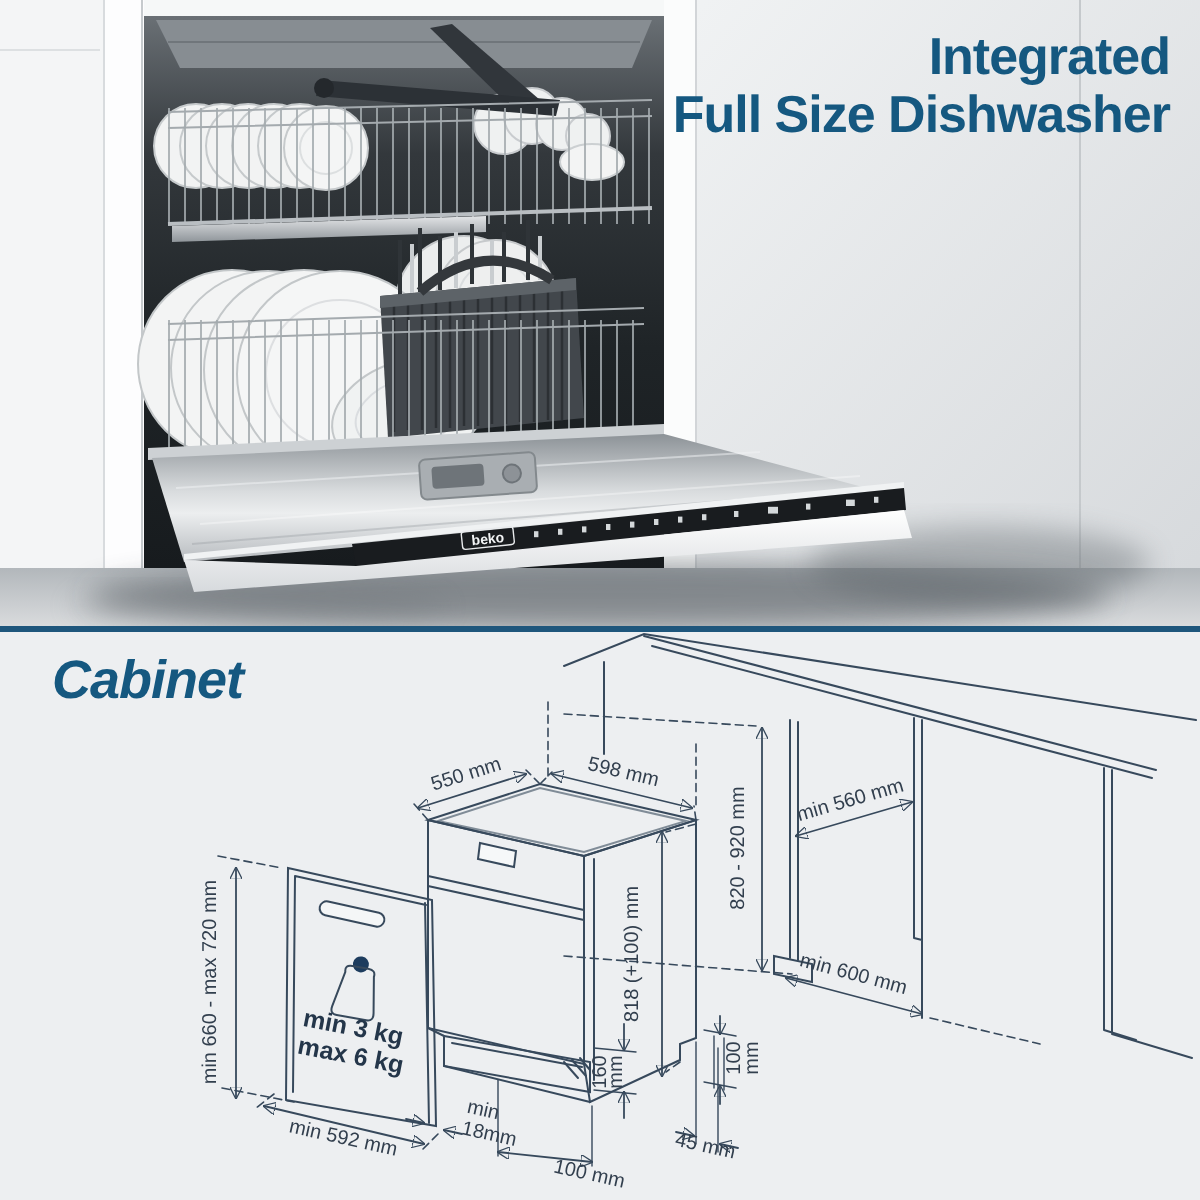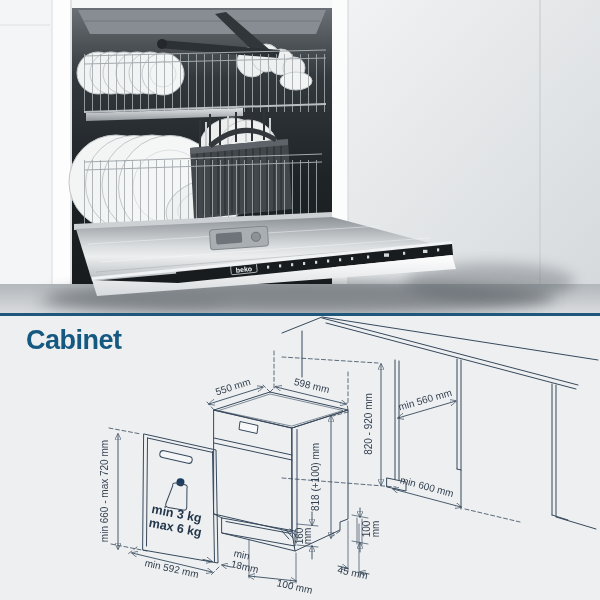--- a/index.html
+++ b/index.html
@@ -6,21 +6,21 @@
   .page{position:relative;width:600px;height:600px;overflow:hidden;
         font-family:"Liberation Sans",sans-serif;background:#ffffff;}
   .top{position:absolute;left:0;top:0;width:600px;height:313px;}
   .top svg{position:absolute;left:0;top:0;}
   .product-title{position:absolute;top:14px;right:15px;text-align:right;
       color:#155880;font-weight:bold;font-size:26px;line-height:29px;letter-spacing:-.5px;}
   .divider{position:absolute;left:0;top:313px;width:600px;height:3px;background:#1e567c;}
   .bottom{position:absolute;left:0;top:316px;width:600px;height:284px;background:#edeff1;}
   .bottom svg{position:absolute;left:0;top:0;}
   .section-title{position:absolute;left:26px;top:9px;color:#155880;font-weight:bold;
-      font-size:27px;line-height:31px;letter-spacing:-.5px;}
+      font-size:27px;line-height:31px;letter-spacing:-.5px;font-style:italic;}
   .diagram path, .diagram line{stroke:#37495c;fill:none;stroke-width:1;stroke-linecap:round;}
   .diagram .dim{stroke-width:.9;}
   .diagram .dash{stroke-dasharray:4 2.6;stroke-width:.8;}
   .diagram .thin{stroke-width:.7;}
   .diagram text{font-family:"Liberation Sans",sans-serif;font-size:10px;fill:#323f4e;
       text-anchor:middle;stroke:none;}
   .diagram text.wt{font-size:12.5px;font-weight:bold;fill:#24364a;text-anchor:start;}
   .photo text{font-family:"Liberation Sans",sans-serif;}
 </style>
 </head>
@@ -194,20 +194,24 @@
           <rect x="351" y="257.1" width="2.2" height="3"></rect>
           <rect x="367" y="255.5" width="2.2" height="3"></rect>
           <rect x="384" y="253.4" width="5" height="3.4"></rect>
           <rect x="403" y="251.8" width="2.2" height="3"></rect>
           <rect x="423" y="249.8" width="4.4" height="3.2"></rect>
           <rect x="437" y="248.4" width="2.2" height="3"></rect>
         </g>
       </g>
     </svg>
 
+    <div class="product-title">
+      <div>Integrated</div>
+      <div>Full Size Dishwasher</div>
+    </div>
   </div>
 
   <div class="divider"></div>
 
   <div class="bottom">
     <svg class="diagram" width="600" height="284" viewBox="0 316 600 284">
       <defs>
         <marker id="ah" viewBox="0 0 10 10" refX="9" refY="5" markerWidth="7" markerHeight="7" orient="auto-start-reverse">
           <path d="M0,0 L10,5 L0,10 Z" fill="#37495c" stroke="none"></path>
         </marker>

